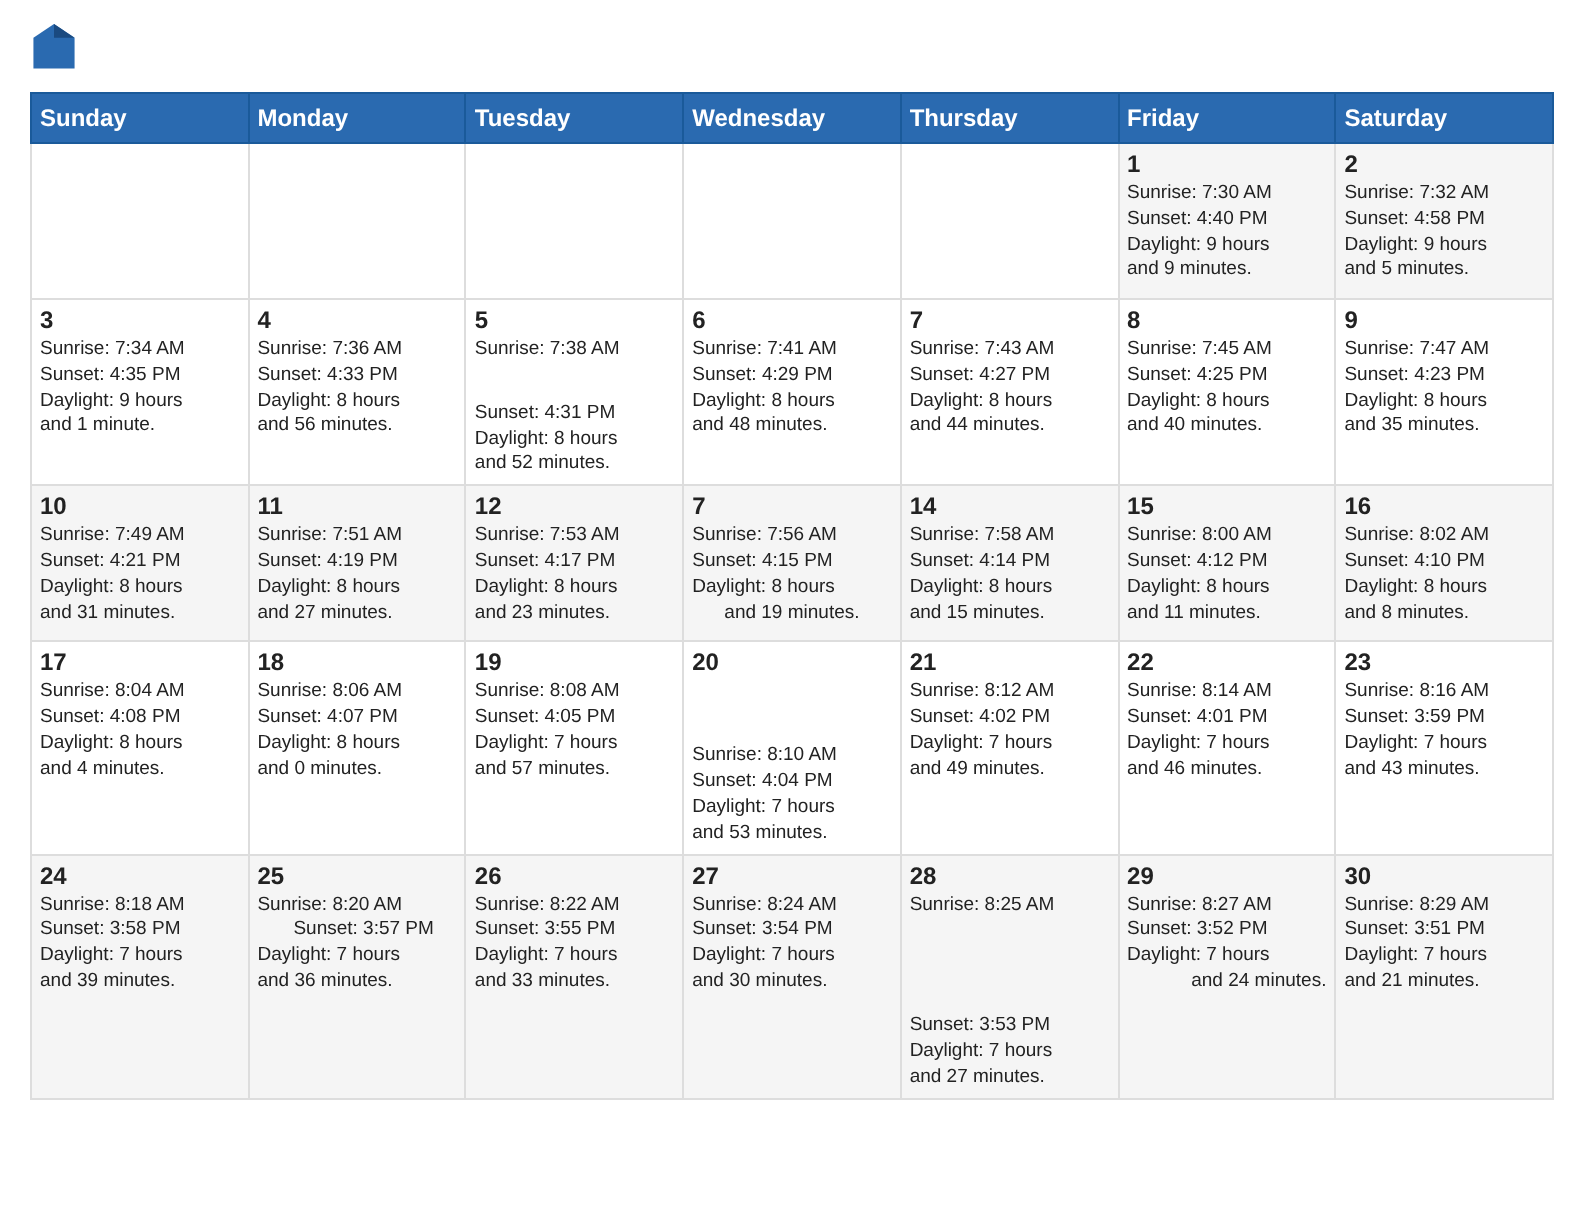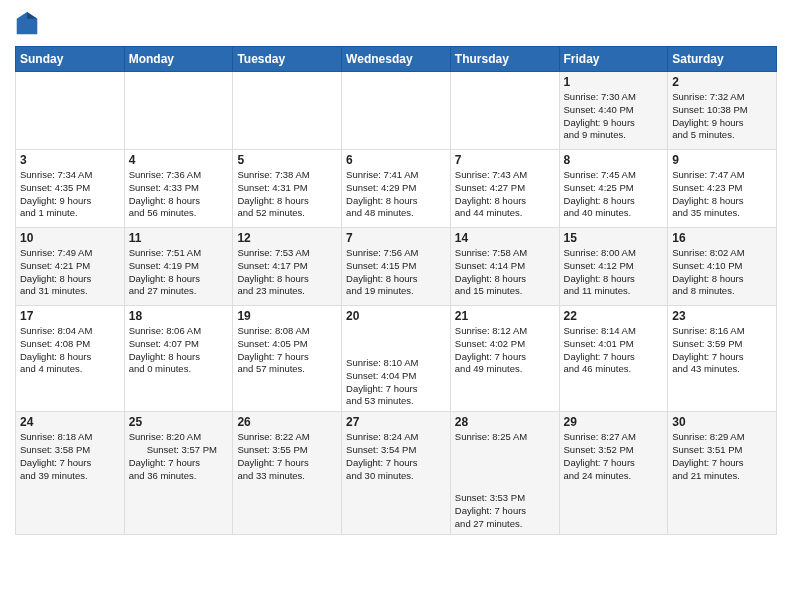--- a/index.html
+++ b/index.html
@@ -127,21 +127,21 @@
           <td>
             <span class="day-num">1</span>
             <span style="display: block; line-height: 1.35;">Sunrise: 7:30 AM</span>
             <span style="display: block; line-height: 1.35;">Sunset: 4:40 PM</span>
             <span style="display: block; line-height: 1.35;">Daylight: 9 hours</span>
             <span style="display: block; line-height: 1.35;">and 9 minutes.</span>
           </td>
           <td>
             <span class="day-num">2</span>
             <span style="display: block; line-height: 1.35;">Sunrise: 7:32 AM</span>
-            <span style="display: block; line-height: 1.35;">Sunset: 10:38 PM</span>
+            <span style="display: block; line-height: 1.35;">Sunset: 4:58 PM</span>
             <span style="display: block; line-height: 1.35;">Daylight: 9 hours</span>
             <span style="display: block; line-height: 1.35;">and 5 minutes.</span>
           </td>
         </tr>
         <tr>
           <td>
             <span class="day-num">3</span>
             <span style="display: block; line-height: 1.35;">Sunrise: 7:34 AM</span>
             <span style="display: block; line-height: 1.35;">Sunset: 4:35 PM</span>
             <span style="display: block; line-height: 1.35;">Daylight: 9 hours</span>
@@ -150,21 +150,21 @@
           <td>
             <span class="day-num">4</span>
             <span style="display: block; line-height: 1.35;">Sunrise: 7:36 AM</span>
             <span style="display: block; line-height: 1.35;">Sunset: 4:33 PM</span>
             <span style="display: block; line-height: 1.35;">Daylight: 8 hours</span>
             <span style="display: block; line-height: 1.35;">and 56 minutes.</span>
           </td>
           <td>
             <span class="day-num">5</span>
             <span style="display: block; line-height: 1.35;">Sunrise: 7:38 AM</span>
-            <span style="display: block; line-height: 1.35;">Sunset: 4:31 PM</span>
+            <span style="display: block; line-height: 1.35; margin-top: 19px;">Sunset: 4:31 PM</span>
             <span style="display: block; line-height: 1.35;">Daylight: 8 hours</span>
             <span style="display: block; line-height: 1.35;">and 52 minutes.</span>
           </td>
           <td>
             <span class="day-num">6</span>
             <span style="display: block; line-height: 1.35;">Sunrise: 7:41 AM</span>
             <span style="display: block; line-height: 1.35;">Sunset: 4:29 PM</span>
             <span style="display: block; line-height: 1.35;">Daylight: 8 hours</span>
             <span style="display: block; line-height: 1.35;">and 48 minutes.</span>
           </td>
@@ -210,21 +210,21 @@
             <span style="display: block; line-height: 1.35;">Sunrise: 7:53 AM</span>
             <span style="display: block; line-height: 1.35;">Sunset: 4:17 PM</span>
             <span style="display: block; line-height: 1.35;">Daylight: 8 hours</span>
             <span style="display: block; line-height: 1.35;">and 23 minutes.</span>
           </td>
           <td>
             <span class="day-num">7</span>
             <span style="display: block; line-height: 1.35;">Sunrise: 7:56 AM</span>
             <span style="display: block; line-height: 1.35;">Sunset: 4:15 PM</span>
             <span style="display: block; line-height: 1.35;">Daylight: 8 hours</span>
-            <span style="display: block; line-height: 1.35;">and 19 minutes.</span>
+            <span style="display: block; line-height: 1.35; text-align: center;">and 19 minutes.</span>
           </td>
           <td>
             <span class="day-num">14</span>
             <span style="display: block; line-height: 1.35;">Sunrise: 7:58 AM</span>
             <span style="display: block; line-height: 1.35;">Sunset: 4:14 PM</span>
             <span style="display: block; line-height: 1.35;">Daylight: 8 hours</span>
             <span style="display: block; line-height: 1.35;">and 15 minutes.</span>
           </td>
           <td>
             <span class="day-num">15</span>
@@ -326,21 +326,21 @@
             <span style="display: block; line-height: 1.35;">Sunrise: 8:25 AM</span>
             <span style="display: block; line-height: 1.35; margin-top: 48px;">Sunset: 3:53 PM</span>
             <span style="display: block; line-height: 1.35;">Daylight: 7 hours</span>
             <span style="display: block; line-height: 1.35;">and 27 minutes.</span>
           </td>
           <td>
             <span class="day-num">29</span>
             <span style="display: block; line-height: 1.35;">Sunrise: 8:27 AM</span>
             <span style="display: block; line-height: 1.35;">Sunset: 3:52 PM</span>
             <span style="display: block; line-height: 1.35;">Daylight: 7 hours</span>
-            <span style="display: block; line-height: 1.35;">and 24 minutes.</span>
+            <span style="display: block; line-height: 1.35; text-align: right;">and 24 minutes.</span>
           </td>
           <td>
             <span class="day-num">30</span>
             <span style="display: block; line-height: 1.35;">Sunrise: 8:29 AM</span>
             <span style="display: block; line-height: 1.35;">Sunset: 3:51 PM</span>
             <span style="display: block; line-height: 1.35;">Daylight: 7 hours</span>
             <span style="display: block; line-height: 1.35;">and 21 minutes.</span>
           </td>
         </tr>
       </tbody>

